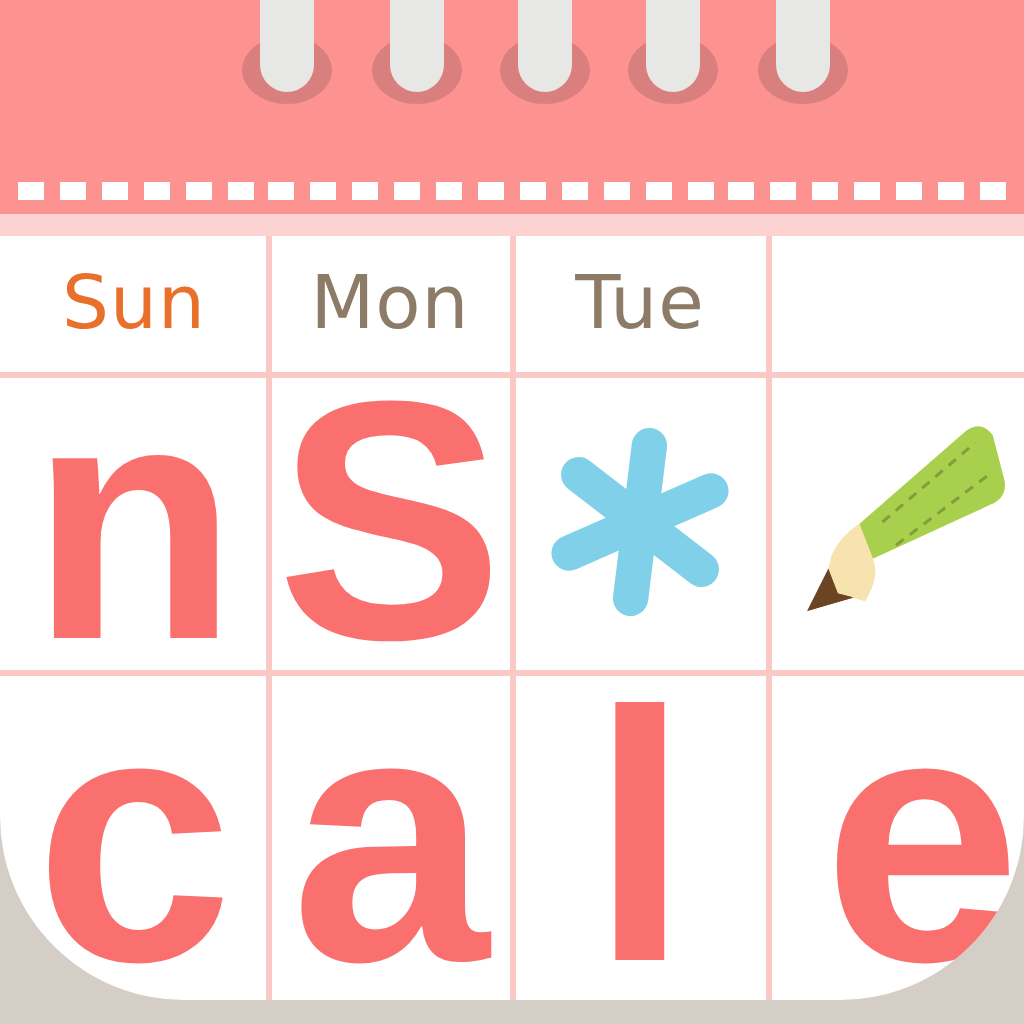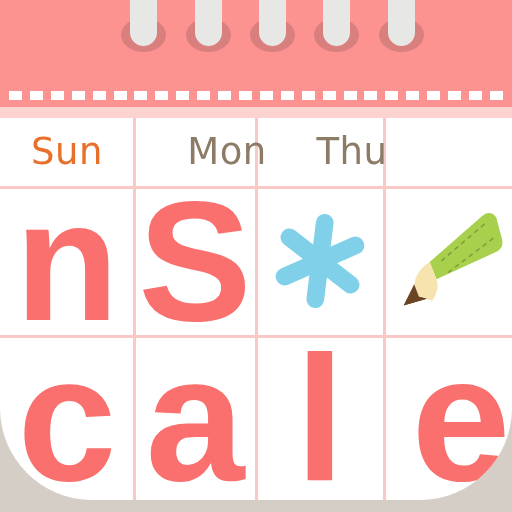--- a/index.html
+++ b/index.html
@@ -232,22 +232,22 @@
     <div id="calendar-grid">
 
       <div class="grid-hline" style="top:68px;"></div>
       <div class="grid-hline" style="top:217px;"></div>
       <div class="grid-vline" style="left:133px;"></div>
       <div class="grid-vline" style="left:255px;"></div>
       <div class="grid-vline" style="left:383px;"></div>
 
       <div id="weekday-row">
         <div class="weekday-cell sunday" style="width:134px;">Sun</div>
-        <div class="weekday-cell" style="width:122px;padding-left:32px;">Mon</div>
-        <div class="weekday-cell" style="width:128px;">Thu</div>
+        <div class="weekday-cell" style="width:122px;">Mon</div>
+        <div class="weekday-cell" style="width:128px;">Tue</div>
       </div>
 
       <div id="content-row-1" class="content-row">
 
         <div class="day-cell" style="width:134px;">
           <span class="big-letter">n</span>
         </div>
 
         <div class="day-cell" style="width:122px;">
           <span class="big-letter">S</span>

